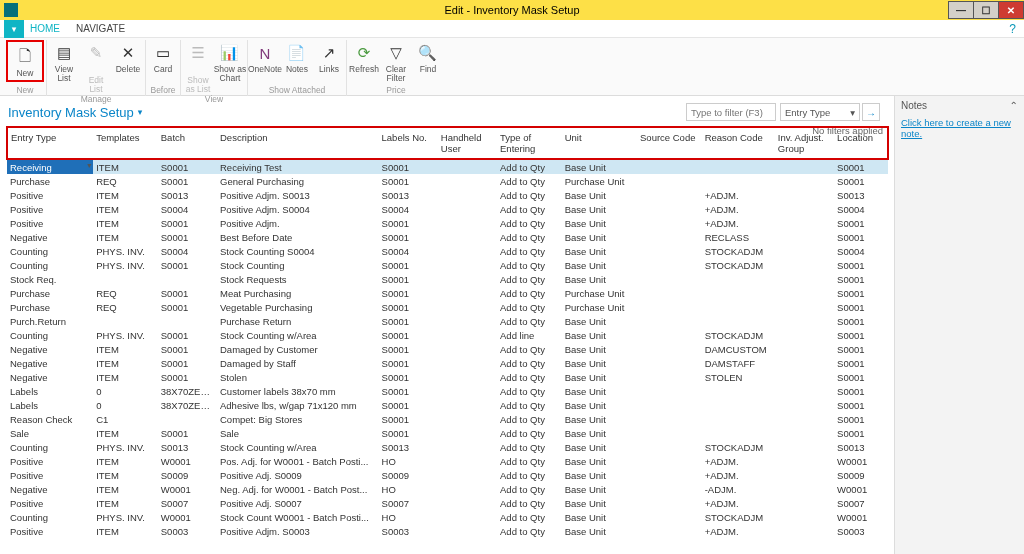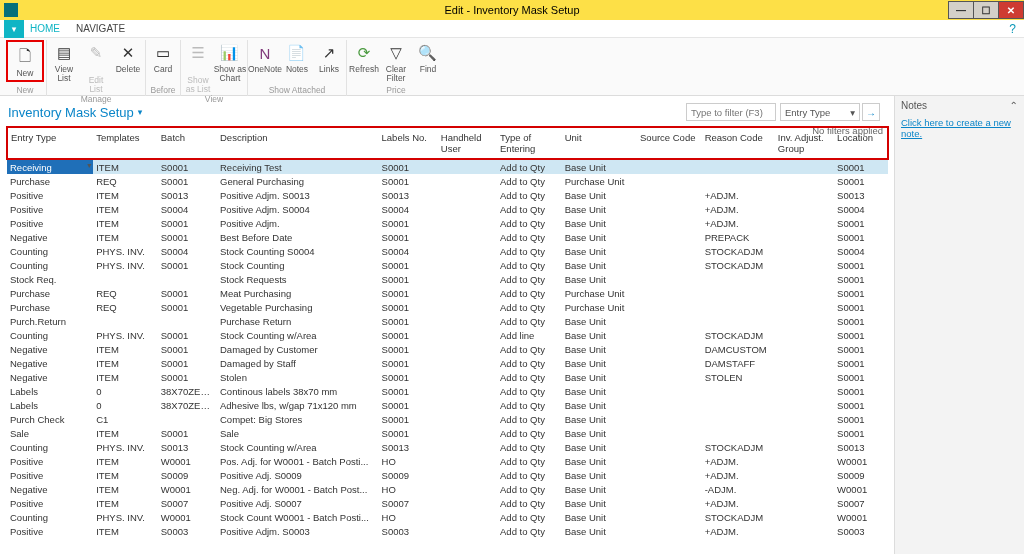--- a/index.html
+++ b/index.html
@@ -284,21 +284,21 @@
         <tr>
           <td class="c0">Negative</td>
           <td class="c1">ITEM</td>
           <td class="c2">S0001</td>
           <td class="c3">Best Before Date</td>
           <td class="c4">S0001</td>
           <td class="c5"></td>
           <td class="c6">Add to Qty</td>
           <td class="c7">Base Unit</td>
           <td class="c8"></td>
-          <td class="c9">PREPACK</td>
+          <td class="c9">RECLASS</td>
           <td class="c10"></td>
           <td class="c11">S0001</td>
         </tr>
         <tr>
           <td class="c0">Counting</td>
           <td class="c1">PHYS. INV.</td>
           <td class="c2">S0004</td>
           <td class="c3">Stock Counting S0004</td>
           <td class="c4">S0004</td>
           <td class="c5"></td>
@@ -432,21 +432,21 @@
           <td class="c7">Base Unit</td>
           <td class="c8"></td>
           <td class="c9">STOLEN</td>
           <td class="c10"></td>
           <td class="c11">S0001</td>
         </tr>
         <tr>
           <td class="c0">Labels</td>
           <td class="c1">0</td>
           <td class="c2">38X70ZEBRA</td>
-          <td class="c3">Continous labels 38x70 mm</td>
+          <td class="c3">Customer labels 38x70 mm</td>
           <td class="c4">S0001</td>
           <td class="c5"></td>
           <td class="c6">Add to Qty</td>
           <td class="c7">Base Unit</td>
           <td class="c8"></td>
           <td class="c9"></td>
           <td class="c10"></td>
           <td class="c11">S0001</td>
         </tr>
         <tr>
@@ -457,21 +457,21 @@
           <td class="c4">S0001</td>
           <td class="c5"></td>
           <td class="c6">Add to Qty</td>
           <td class="c7">Base Unit</td>
           <td class="c8"></td>
           <td class="c9"></td>
           <td class="c10"></td>
           <td class="c11">S0001</td>
         </tr>
         <tr>
-          <td class="c0">Purch Check</td>
+          <td class="c0">Reason Check</td>
           <td class="c1">C1</td>
           <td class="c2"></td>
           <td class="c3">Compet: Big Stores</td>
           <td class="c4">S0001</td>
           <td class="c5"></td>
           <td class="c6">Add to Qty</td>
           <td class="c7">Base Unit</td>
           <td class="c8"></td>
           <td class="c9"></td>
           <td class="c10"></td>

